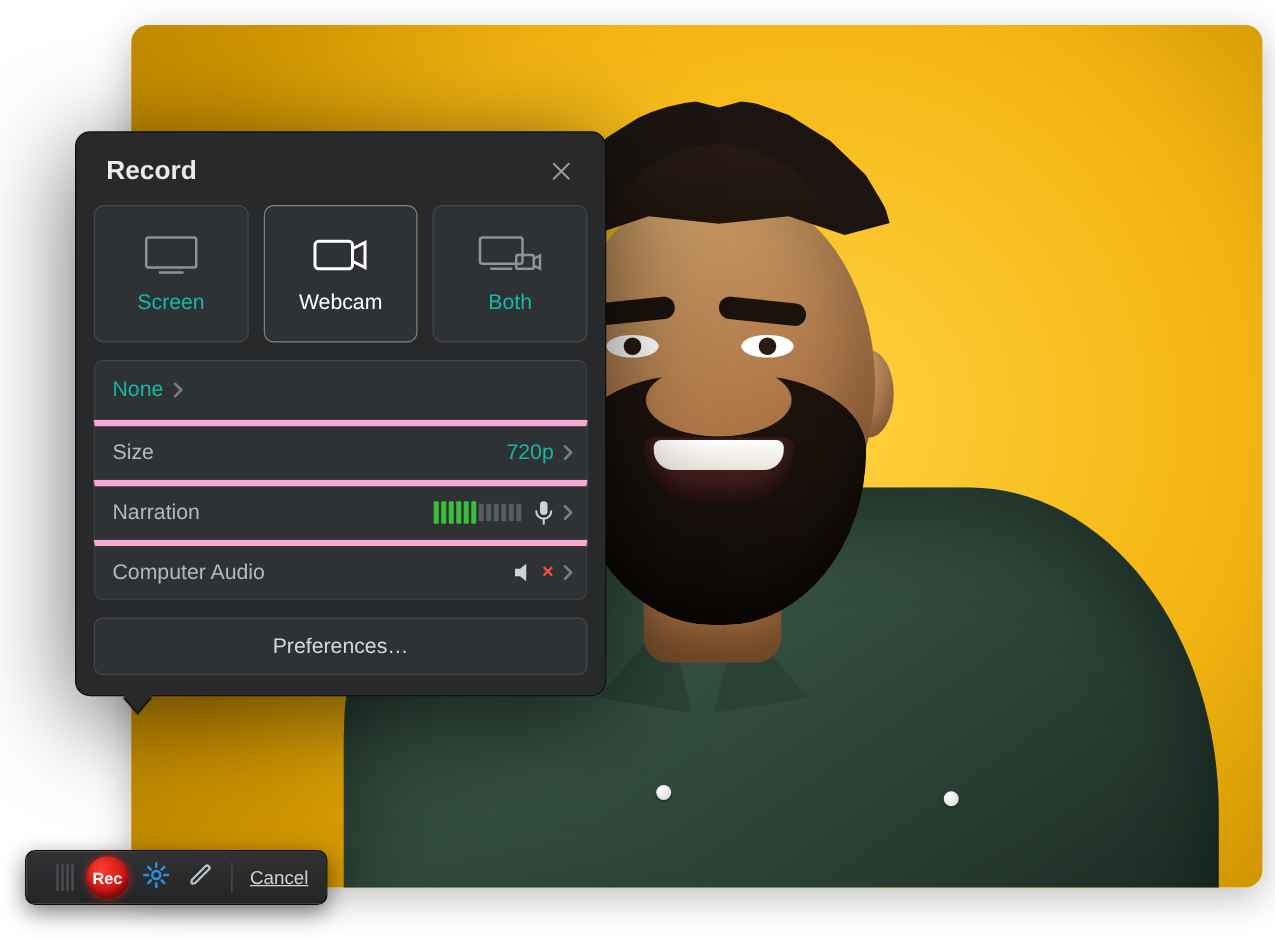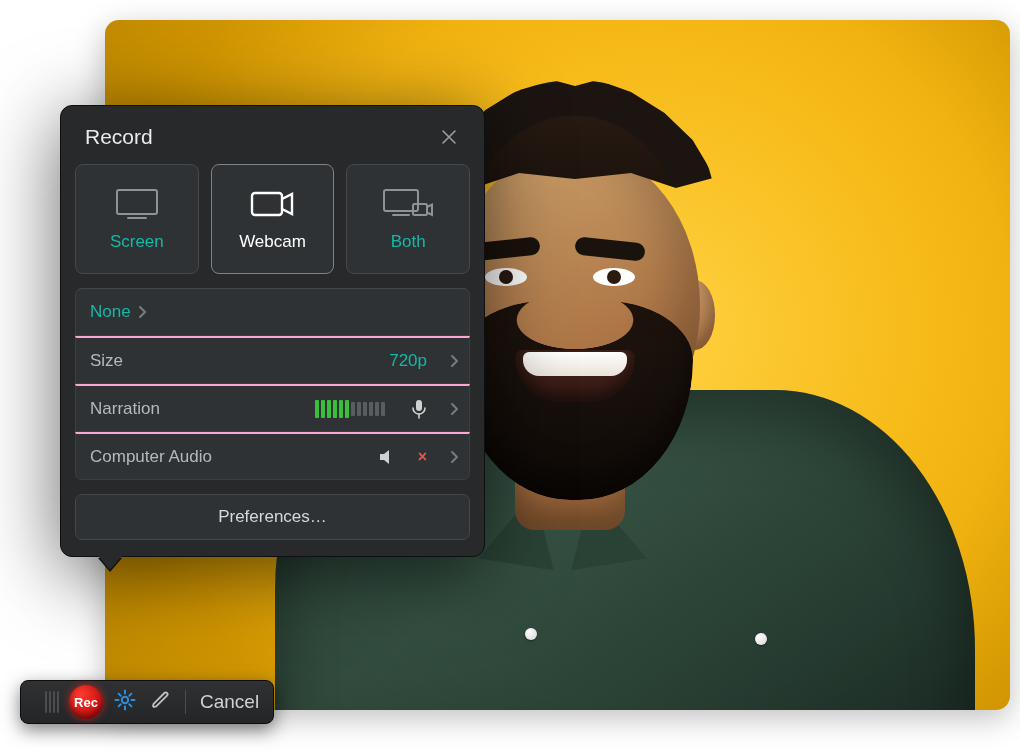--- a/index.html
+++ b/index.html
@@ -178,21 +178,21 @@
   }
   .panel-header {
     display: flex;
     align-items: center;
     justify-content: space-between;
     padding: 18px 22px 14px 24px;
   }
   .panel-title {
     color: #e9eaeb;
     font-size: 21px;
-    font-weight: 400;
+    font-weight: 700;
   }
   .close-btn {
     color: #9a9c9e;
     cursor: pointer;
     padding: 4px;
   }
   .close-btn svg { display: block; }
 
   .mode-row {
     display: flex;
@@ -230,21 +230,21 @@
     border: 1px solid #3c3f41;
     border-top-color: #44474a;
     height: 48px;
     padding: 0 10px 0 14px;
     font-size: 17px;
     color: #b6b9bb;
     cursor: pointer;
   }
   .setting-row:first-child { border-radius: 7px 7px 0 0; }
   .setting-row:last-child  { border-radius: 0 0 7px 7px; }
-  .setting-row + .setting-row { border-top: 2px solid #f9a8d4; gap: 16px; }
+  .setting-row + .setting-row { border-top: 5px solid #f9a8d4; }
   .setting-label { flex: 1; }
   .setting-value { color: #14b8a6; margin-right: 6px; }
   .chevron { color: #7a7d7f; }
   .chevron svg { display: block; }
 
   
   .level-meter {
     display: flex;
     align-items: center;
     gap: 2px;
@@ -329,23 +329,24 @@
   }
   .tool-icon.gear { color: #2d8fdc; }
   .tool-icon.pen  { color: #bfc2c4; }
   .divider {
     width: 1px; height: 24px;
     background: #4a4d4f;
     margin: 0 2px;
   }
   .cancel-btn {
     color: #cfd1d2;
-    font-size: 19px;
+    font-size: 15px;
     cursor: pointer;
     padding: 4px 4px;
+    text-decoration: underline;
   }
 </style>
 </head>
 <body>
 
 <div class="viewport">
   <div class="person">
     <div class="torso"></div>
     <div class="collar-left"></div>
     <div class="collar-right"></div>

